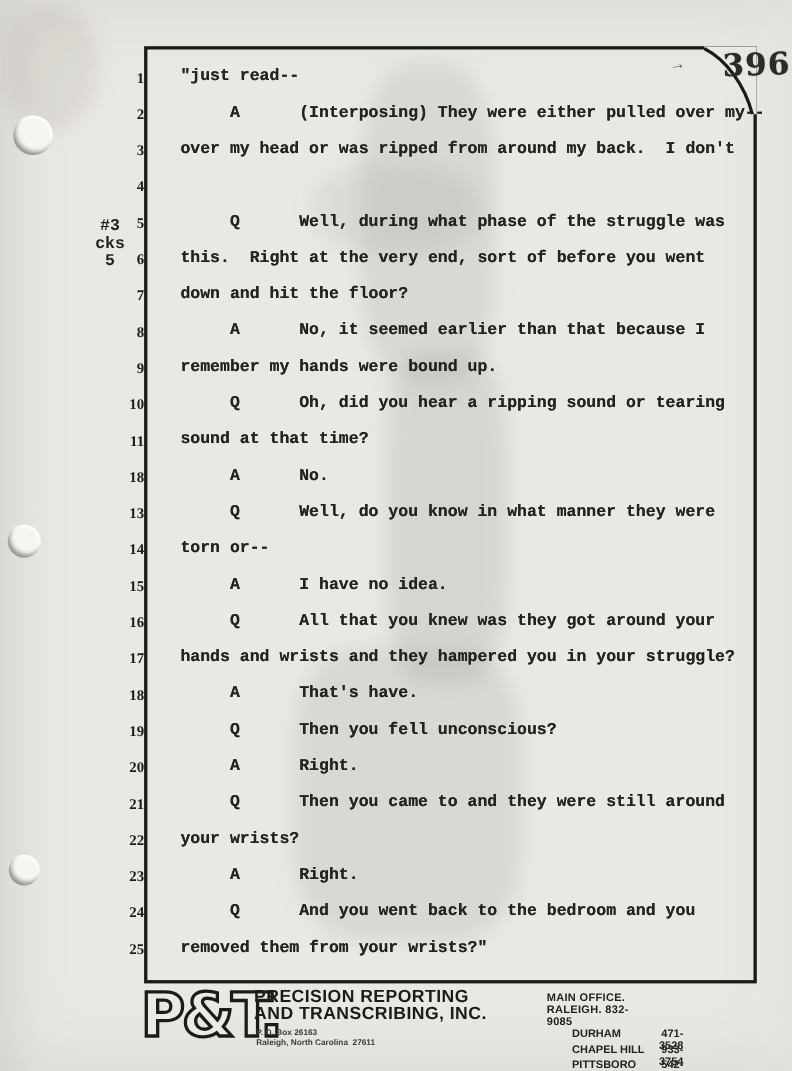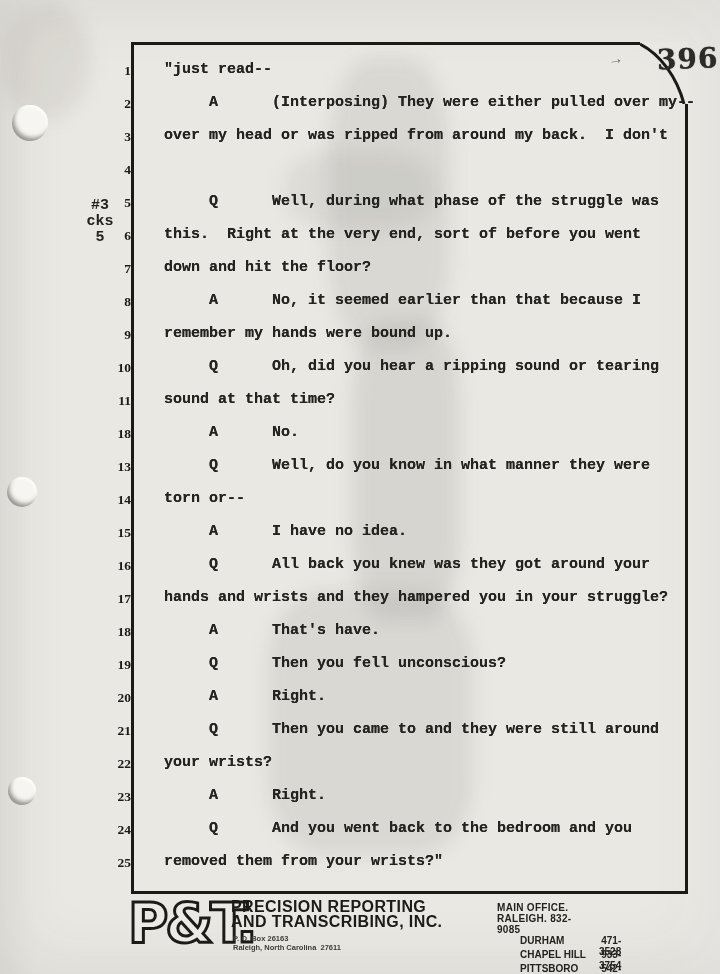--- a/index.html
+++ b/index.html
@@ -176,21 +176,21 @@
     <span class="line-text">torn or--</span>
   </div>
 
   <div class="line-row">
     <span class="line-no">15</span>
     <span class="line-text">     A      I have no idea.</span>
   </div>
 
   <div class="line-row">
     <span class="line-no">16</span>
-    <span class="line-text">     Q      All back you knew was they got around your</span>
+    <span class="line-text">     Q      All that you knew was they got around your</span>
   </div>
 
   <div class="line-row">
     <span class="line-no">17</span>
     <span class="line-text">hands and wrists and they hampered you in your struggle?</span>
   </div>
 
   <div class="line-row">
     <span class="line-no">18</span>
     <span class="line-text">     A      That's have.</span>

